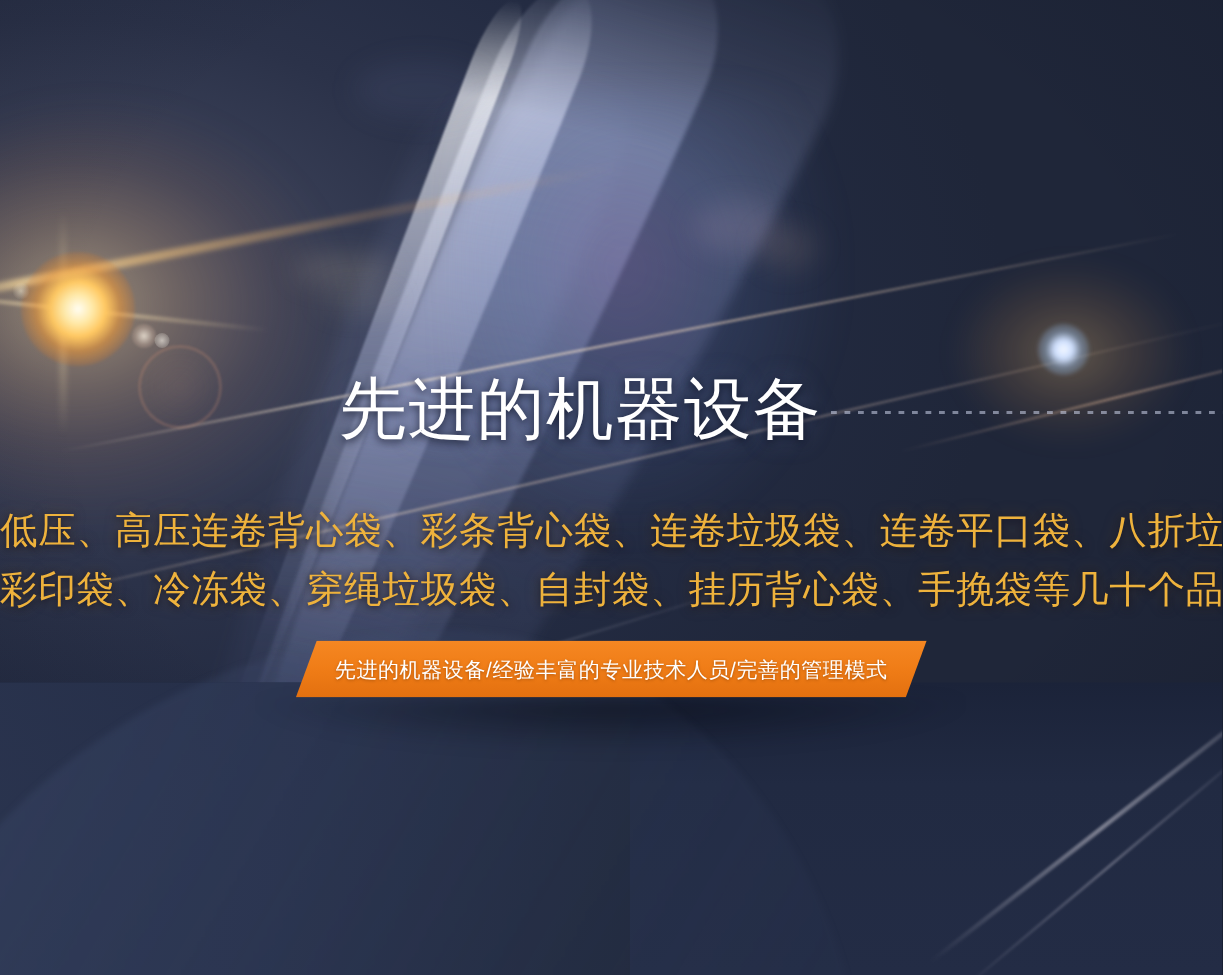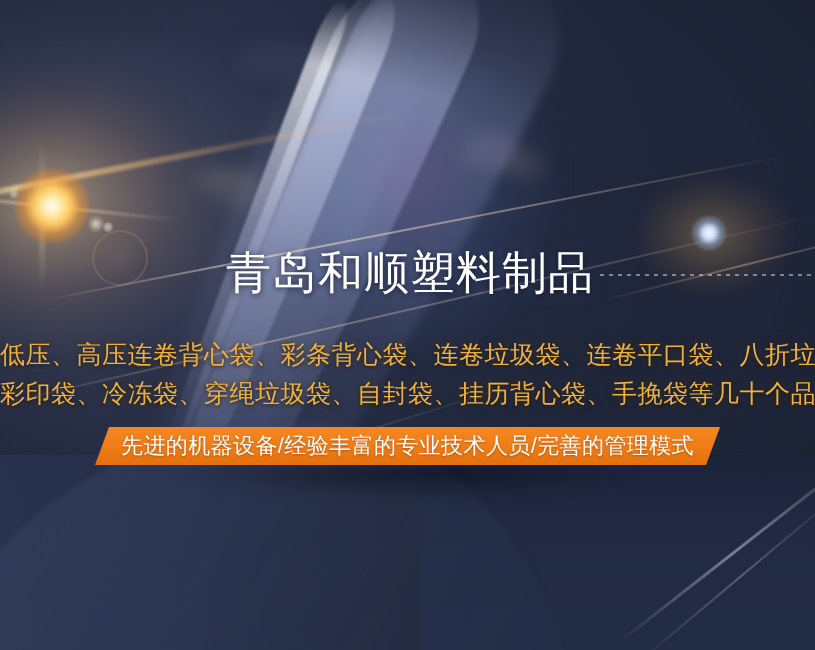--- a/index.html
+++ b/index.html
@@ -260,21 +260,21 @@
     height: 38px;
     display: flex;
     align-items: center;
     padding: 0 26px 0 26px;
     background: linear-gradient(180deg, #f58722 0%, #f07d17 48%, #e3700f 100%);
     clip-path: polygon(14px 0, 100% 0, calc(100% - 14px) 100%, 0 100%);
     box-shadow: 0 2px 8px rgba(10,14,28,0.55);
   }
   .ribbon-text {
     color: #ffffff;
-    font-size: 22px;
+    font-size: 14px;
     line-height: 1;
     letter-spacing: 0.4px;
     white-space: nowrap;
     text-shadow: 0 1px 2px rgba(120,55,5,0.55);
   }
   .ribbon-tail-l, .ribbon-tail-r {
     position: absolute;
     top: 100%;
     width: 14px; height: 9px;
     background: #8a4a12;
@@ -333,21 +333,21 @@
 
   <div class="layer bg-lower"></div>
   <div class="layer bg-lower-left"></div>
   <div class="layer arc-low"></div>
   <div class="streak streak-5"></div>
   <div class="streak streak-6"></div>
 
   <div class="content">
 
     <div class="title-row">
-      <div class="title">青岛和顺塑料制品</div>
+      <div class="title">先进的机器设备</div>
       <div class="title-dash"></div>
     </div>
 
     <div class="sub-lines">
       <div class="sub-line">低压、高压连卷背心袋、彩条背心袋、连卷垃圾袋、连卷平口袋、八折垃圾袋、</div>
       <div class="sub-line">彩印袋、冷冻袋、穿绳垃圾袋、自封袋、挂历背心袋、手挽袋等几十个品种</div>
     </div>
 
     <div class="ribbon-shadow"></div>
 

